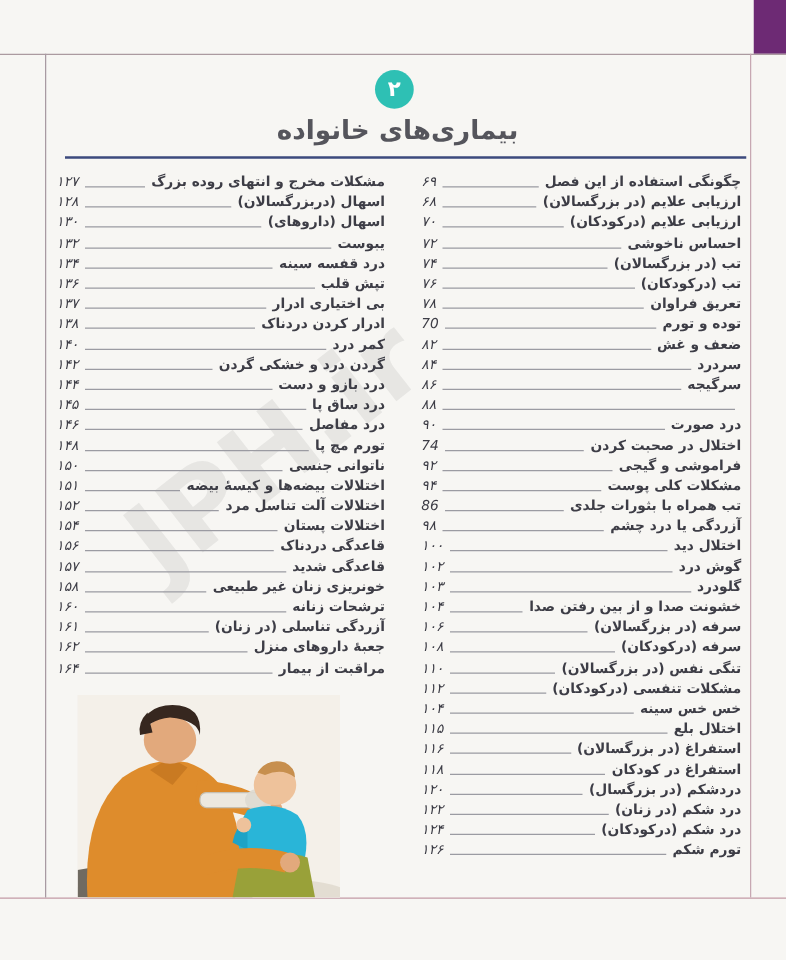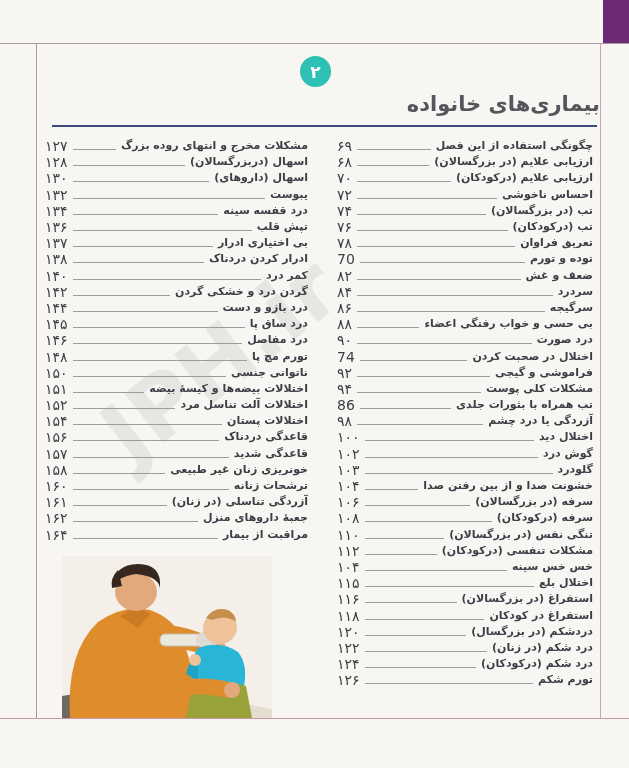--- a/index.html
+++ b/index.html
@@ -22,21 +22,21 @@
     position:absolute;left:603px;top:0;width:26px;height:43px;
   }
   
   .badge{
     position:absolute;left:300px;top:56px;width:31px;height:31px;border-radius:50%;
     display:flex;align-items:center;justify-content:center;
     color:#ffffff;font-size:17px;font-weight:bold;
   }
   .page-title{
     position:absolute;left:36px;top:92px;width:564px;
-    text-align:right;font-size:21px;font-weight:bold;color:#55555c;
+    text-align:center;font-size:21px;font-weight:bold;color:#55555c;
     letter-spacing:0.5px;
   }
   .title-rule{
     position:absolute;left:52px;top:125px;width:545px;height:2px;background:#3c4a7d;
   }
   
   .watermark{
     position:absolute;left:-10px;top:210px;width:460px;height:300px;
     display:flex;align-items:center;justify-content:center;
     transform:rotate(-38deg);
@@ -50,21 +50,21 @@
   .toc-row{
     direction:rtl;display:flex;align-items:center;
     height:16.2px;flex:0 0 16.2px;
     color:#3d3d46;font-size:11px;line-height:14px;white-space:nowrap;
   }
   .toc-row .t{flex:0 0 auto;font-weight:bold;}
   .toc-row .leader{
     flex:1 1 auto;min-width:8px;height:1px;margin:6px 5px 0 5px;
     border-bottom:1px solid #9b9ba2;align-self:center;
   }
-  .toc-row .num{flex:0 0 auto;font-size:14px;color:#3d3d46;}
+  .toc-row .num{flex:0 0 auto;font-size:11px;color:#3d3d46;font-style:italic;}
   
   .photo{
     position:absolute;left:62px;top:556px;width:210px;height:162px;
     background:#f4f0e9;overflow:hidden;
   }
 </style>
 </head>
 <body>
 
 <div class="page">
@@ -131,21 +131,20 @@
         <span class="t">سردرد</span>
         <span class="leader"></span>
         <span class="num">۸۴</span>
       </div>
       <div class="toc-row">
         <span class="t">سرگیجه</span>
         <span class="leader"></span>
         <span class="num">۸۶</span>
       </div>
       <div class="toc-row">
-        <span class="t">بی حسی و خواب رفتگی اعضاء</span>
         <span class="leader"></span>
         <span class="num">۸۸</span>
       </div>
       <div class="toc-row">
         <span class="t">درد صورت</span>
         <span class="leader"></span>
         <span class="num">۹۰</span>
       </div>
       <div class="toc-row">
         <span class="t">اختلال در صحبت کردن</span>

